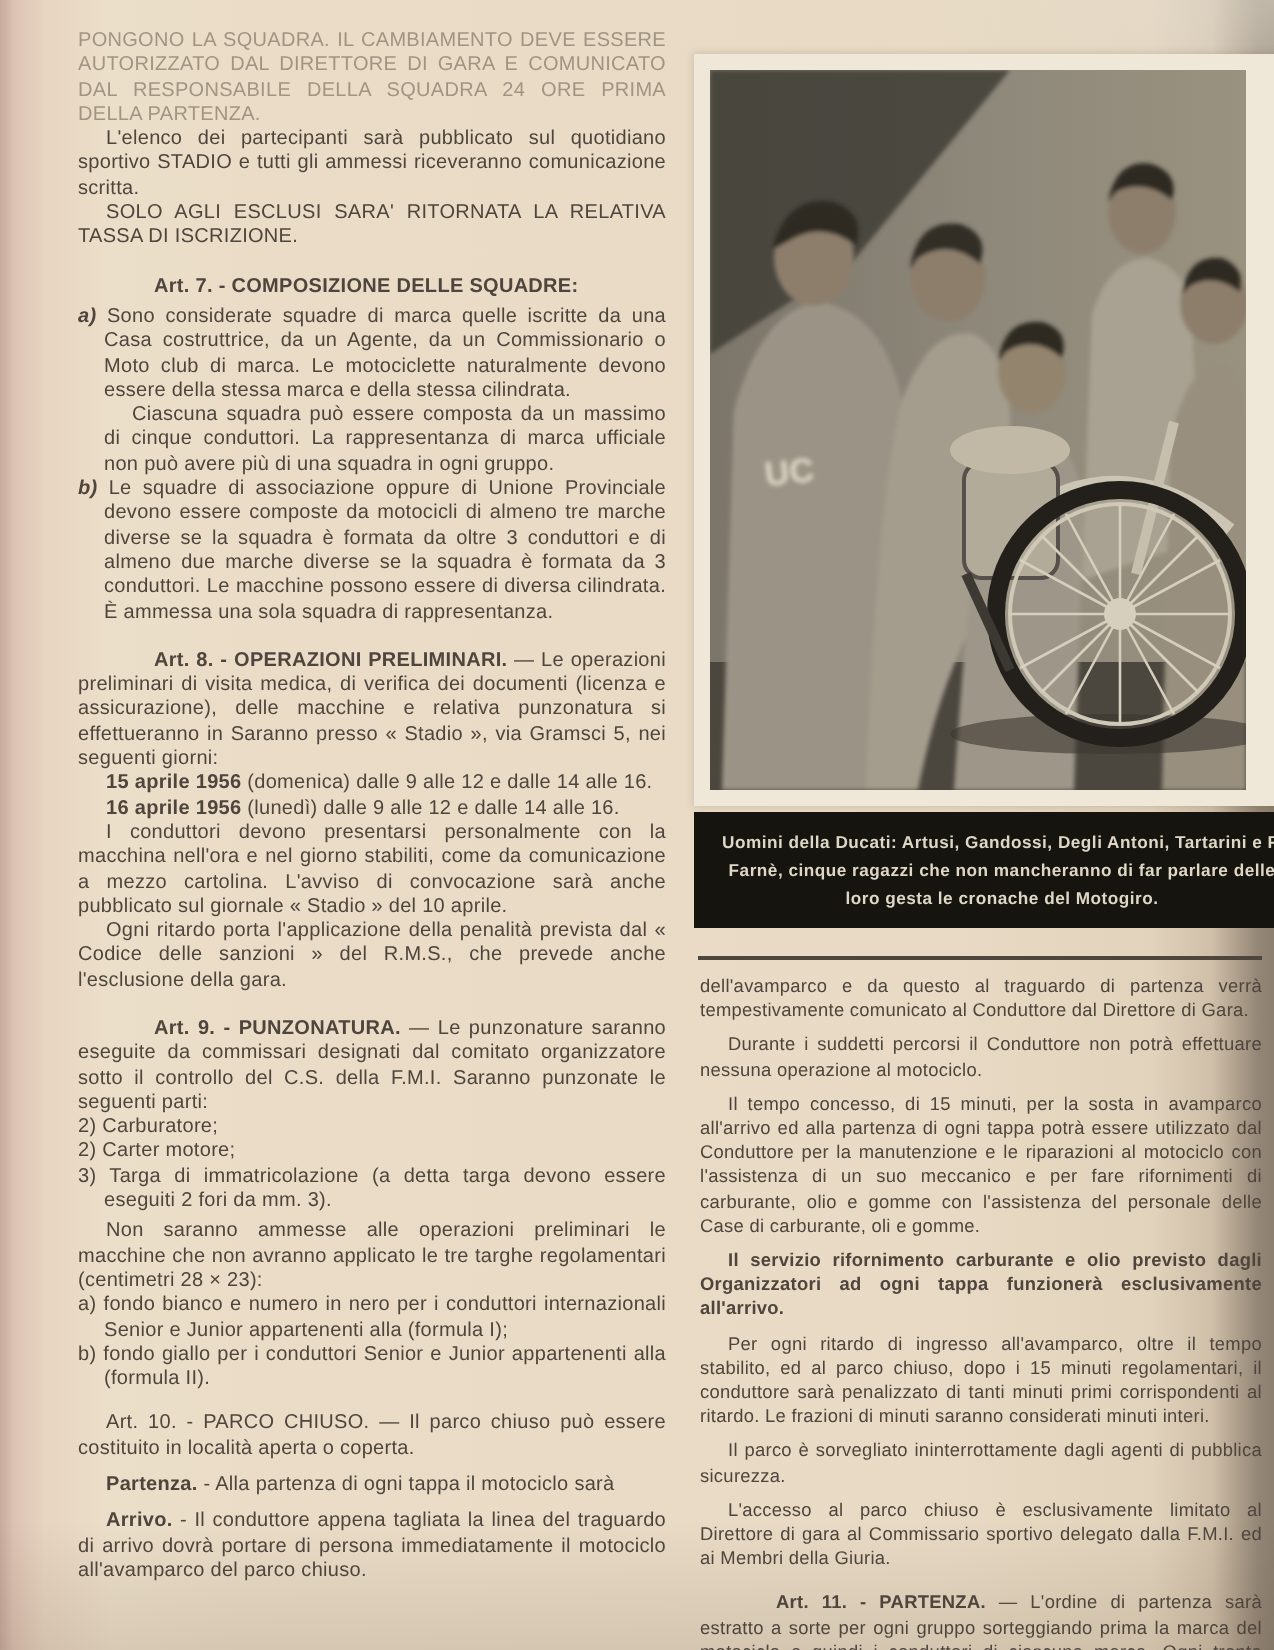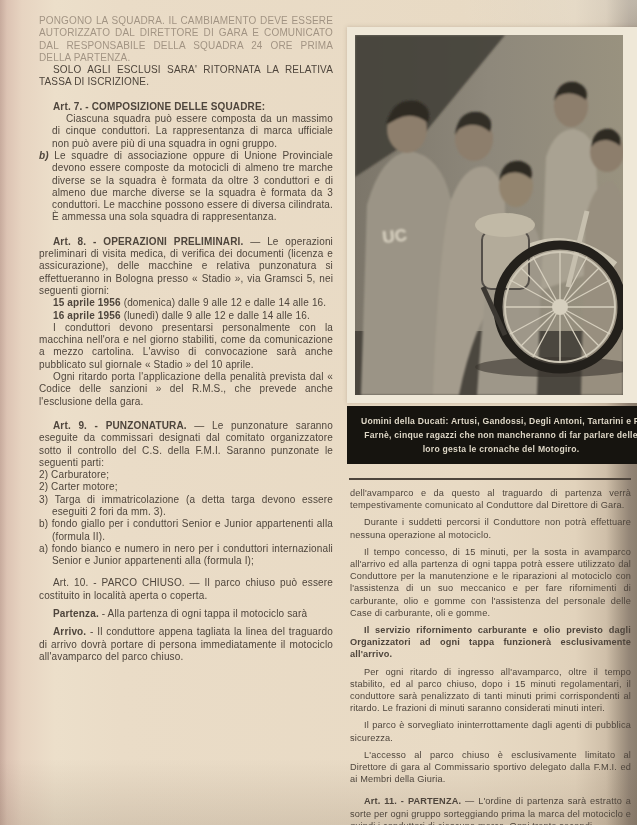--- a/index.html
+++ b/index.html
@@ -14,21 +14,21 @@
         var(--paper,#eadcc7) 120px,#e8dac4 470px,#e2d3bc 575px,
         #cfbfa9 606px,#ab9c89 620px,#948677 629px,var(--page-edge-right,#8c7f6f) 637px);
   }
   .col{position:absolute;color:var(--text,#4e453c);text-align:justify;}
   .col p{margin:0;}
   .col-left{left:39px;top:15px;width:294px;font-size:10px;line-height:12.3px;letter-spacing:.15px;}
   .col-right{left:350px;top:487px;width:281px;font-size:9.2px;line-height:12.2px;letter-spacing:.15px;}
   .ind{text-indent:14px;}
   .caps{text-transform:none;}
   .faded{color:var(--faded-text,#8a7c6d);opacity:.75;}
-  .art b, b.artlead{font-weight:bold;}
+  .art b, b.artlead{font-weight:bold;margin-left:24px;}
   .hang{padding-left:13px;text-indent:-13px;}
   .hang .lbl{font-weight:bold;font-style:italic;}
   .numitem{padding-left:13px;text-indent:-13px;}
   .gap-lg{margin-top:12px !important;}
   .gap-md{margin-top:10px !important;}
   .gap-sm{margin-top:6px !important;}
   .gap-xs{margin-top:3px !important;}
   .subind{padding-left:13px;}
   .boldpara{font-weight:bold;}
   .rgap{margin-top:5px !important;}
@@ -43,38 +43,41 @@
   }
   .rule{position:absolute;left:349px;top:478px;width:282px;height:2px;background:var(--rule,#4e453c);}
 </style>
 </head>
 <body>
 
 <div style="position:absolute;inset:0;">
 
   <div class="col col-left">
     <p class="caps faded">PONGONO LA SQUADRA. IL CAMBIAMENTO DEVE ESSERE AUTORIZZATO DAL DIRETTORE DI GARA E COMUNICATO DAL RESPONSABILE DELLA SQUADRA 24 ORE PRIMA DELLA PARTENZA.</p>
+    <p class="ind">L'elenco dei partecipanti sarà pubblicato sul quotidiano sportivo STADIO e tutti gli ammessi riceveranno comunicazione scritta.</p>
     <p class="ind">SOLO AGLI ESCLUSI SARA' RITORNATA LA RELATIVA TASSA DI ISCRIZIONE.</p>
 
     <p class="ind art gap-lg"><b>Art. 7. - COMPOSIZIONE DELLE SQUADRE:</b></p>
+    <p class="hang gap-xs"><span class="lbl">a)</span> <span>Sono considerate squadre di marca quelle iscritte da una Casa costruttrice, da un Agente, da un Commissionario o Moto club di marca. Le motociclette naturalmente devono essere della stessa marca e della stessa cilindrata.</span></p>
     <p class="ind subind">Ciascuna squadra può essere composta da un massimo di cinque conduttori. La rappresentanza di marca ufficiale non può avere più di una squadra in ogni gruppo.</p>
     <p class="hang"><span class="lbl">b)</span> <span>Le squadre di associazione oppure di Unione Provinciale devono essere composte da motocicli di almeno tre marche diverse se la squadra è formata da oltre 3 conduttori e di almeno due marche diverse se la squadra è formata da 3 conduttori. Le macchine possono essere di diversa cilindrata. È ammessa una sola squadra di rappresentanza.</span></p>
 
-    <p class="ind gap-lg"><b class="artlead">Art. 8. - OPERAZIONI PRELIMINARI.</b><span> — Le operazioni preliminari di visita medica, di verifica dei documenti (licenza e assicurazione), delle macchine e relativa punzonatura si effettueranno in Bologna presso « Stadio », via Gramsci 5, nei seguenti giorni:</span></p>
+    <p class="ind gap-lg"><b class="artlead">Art. 8. - OPERAZIONI PRELIMINARI.</b><span> — Le operazioni preliminari di visita medica, di verifica dei documenti (licenza e assicurazione), delle macchine e relativa punzonatura si effettueranno in Saranno presso « Stadio », via Gramsci 5, nei seguenti giorni:</span></p>
     <p class="ind"><b>15 aprile 1956</b><span> (domenica) dalle 9 alle 12 e dalle 14 alle 16.</span></p>
     <p class="ind"><b>16 aprile 1956</b><span> (lunedì)  dalle 9 alle 12 e dalle 14 alle 16.</span></p>
     <p class="ind">I conduttori devono presentarsi personalmente con la macchina nell'ora e nel giorno stabiliti, come da comunicazione a mezzo cartolina. L'avviso di convocazione sarà anche pubblicato sul giornale « Stadio » del 10 aprile.</p>
     <p class="ind">Ogni ritardo porta l'applicazione della penalità prevista dal « Codice delle sanzioni » del R.M.S., che prevede anche l'esclusione della gara.</p>
 
     <p class="ind gap-lg"><b class="artlead">Art. 9. - PUNZONATURA.</b><span> — Le punzonature saranno eseguite da commissari designati dal comitato organizzatore sotto il controllo del C.S. della F.M.I. Saranno punzonate le seguenti parti:</span></p>
     <p class="numitem">2) Carburatore;</p>
     <p class="numitem">2) Carter motore;</p>
     <p class="numitem">3) Targa di immatricolazione (a detta targa devono essere eseguiti 2 fori da mm. 3).</p>
+    <p class="ind gap-xs">Non saranno ammesse alle operazioni preliminari le macchine che non avranno applicato le tre targhe regolamentari (centimetri 28 × 23):</p>
+    <p class="hang">a) fondo bianco e numero in nero per i conduttori internazionali Senior e Junior appartenenti alla (formula I);</p>
     <p class="hang">b) fondo giallo per i conduttori Senior e Junior appartenenti alla (formula II).</p>
-    <p class="hang">a) fondo bianco e numero in nero per i conduttori internazionali Senior e Junior appartenenti alla (formula I);</p>
 
     <p class="ind gap-md"><span>Art. 10. - PARCO CHIUSO.</span><span> — Il parco chiuso può essere costituito in località aperta o coperta.</span></p>
     <p class="ind gap-sm"><b>Partenza.</b><span> - Alla partenza di ogni tappa il motociclo sarà</span></p>
     <p class="ind gap-sm"><b>Arrivo.</b><span> - Il conduttore appena tagliata la linea del traguardo di arrivo dovrà portare di persona immediatamente il motociclo all'avamparco del parco chiuso.</span></p>
   </div>
 
   <figure class="photo-block" style="margin:0;">
     <div class="photo-frame">
       <svg viewBox="0 0 268 360" width="268" height="360" role="img">
         <defs>

